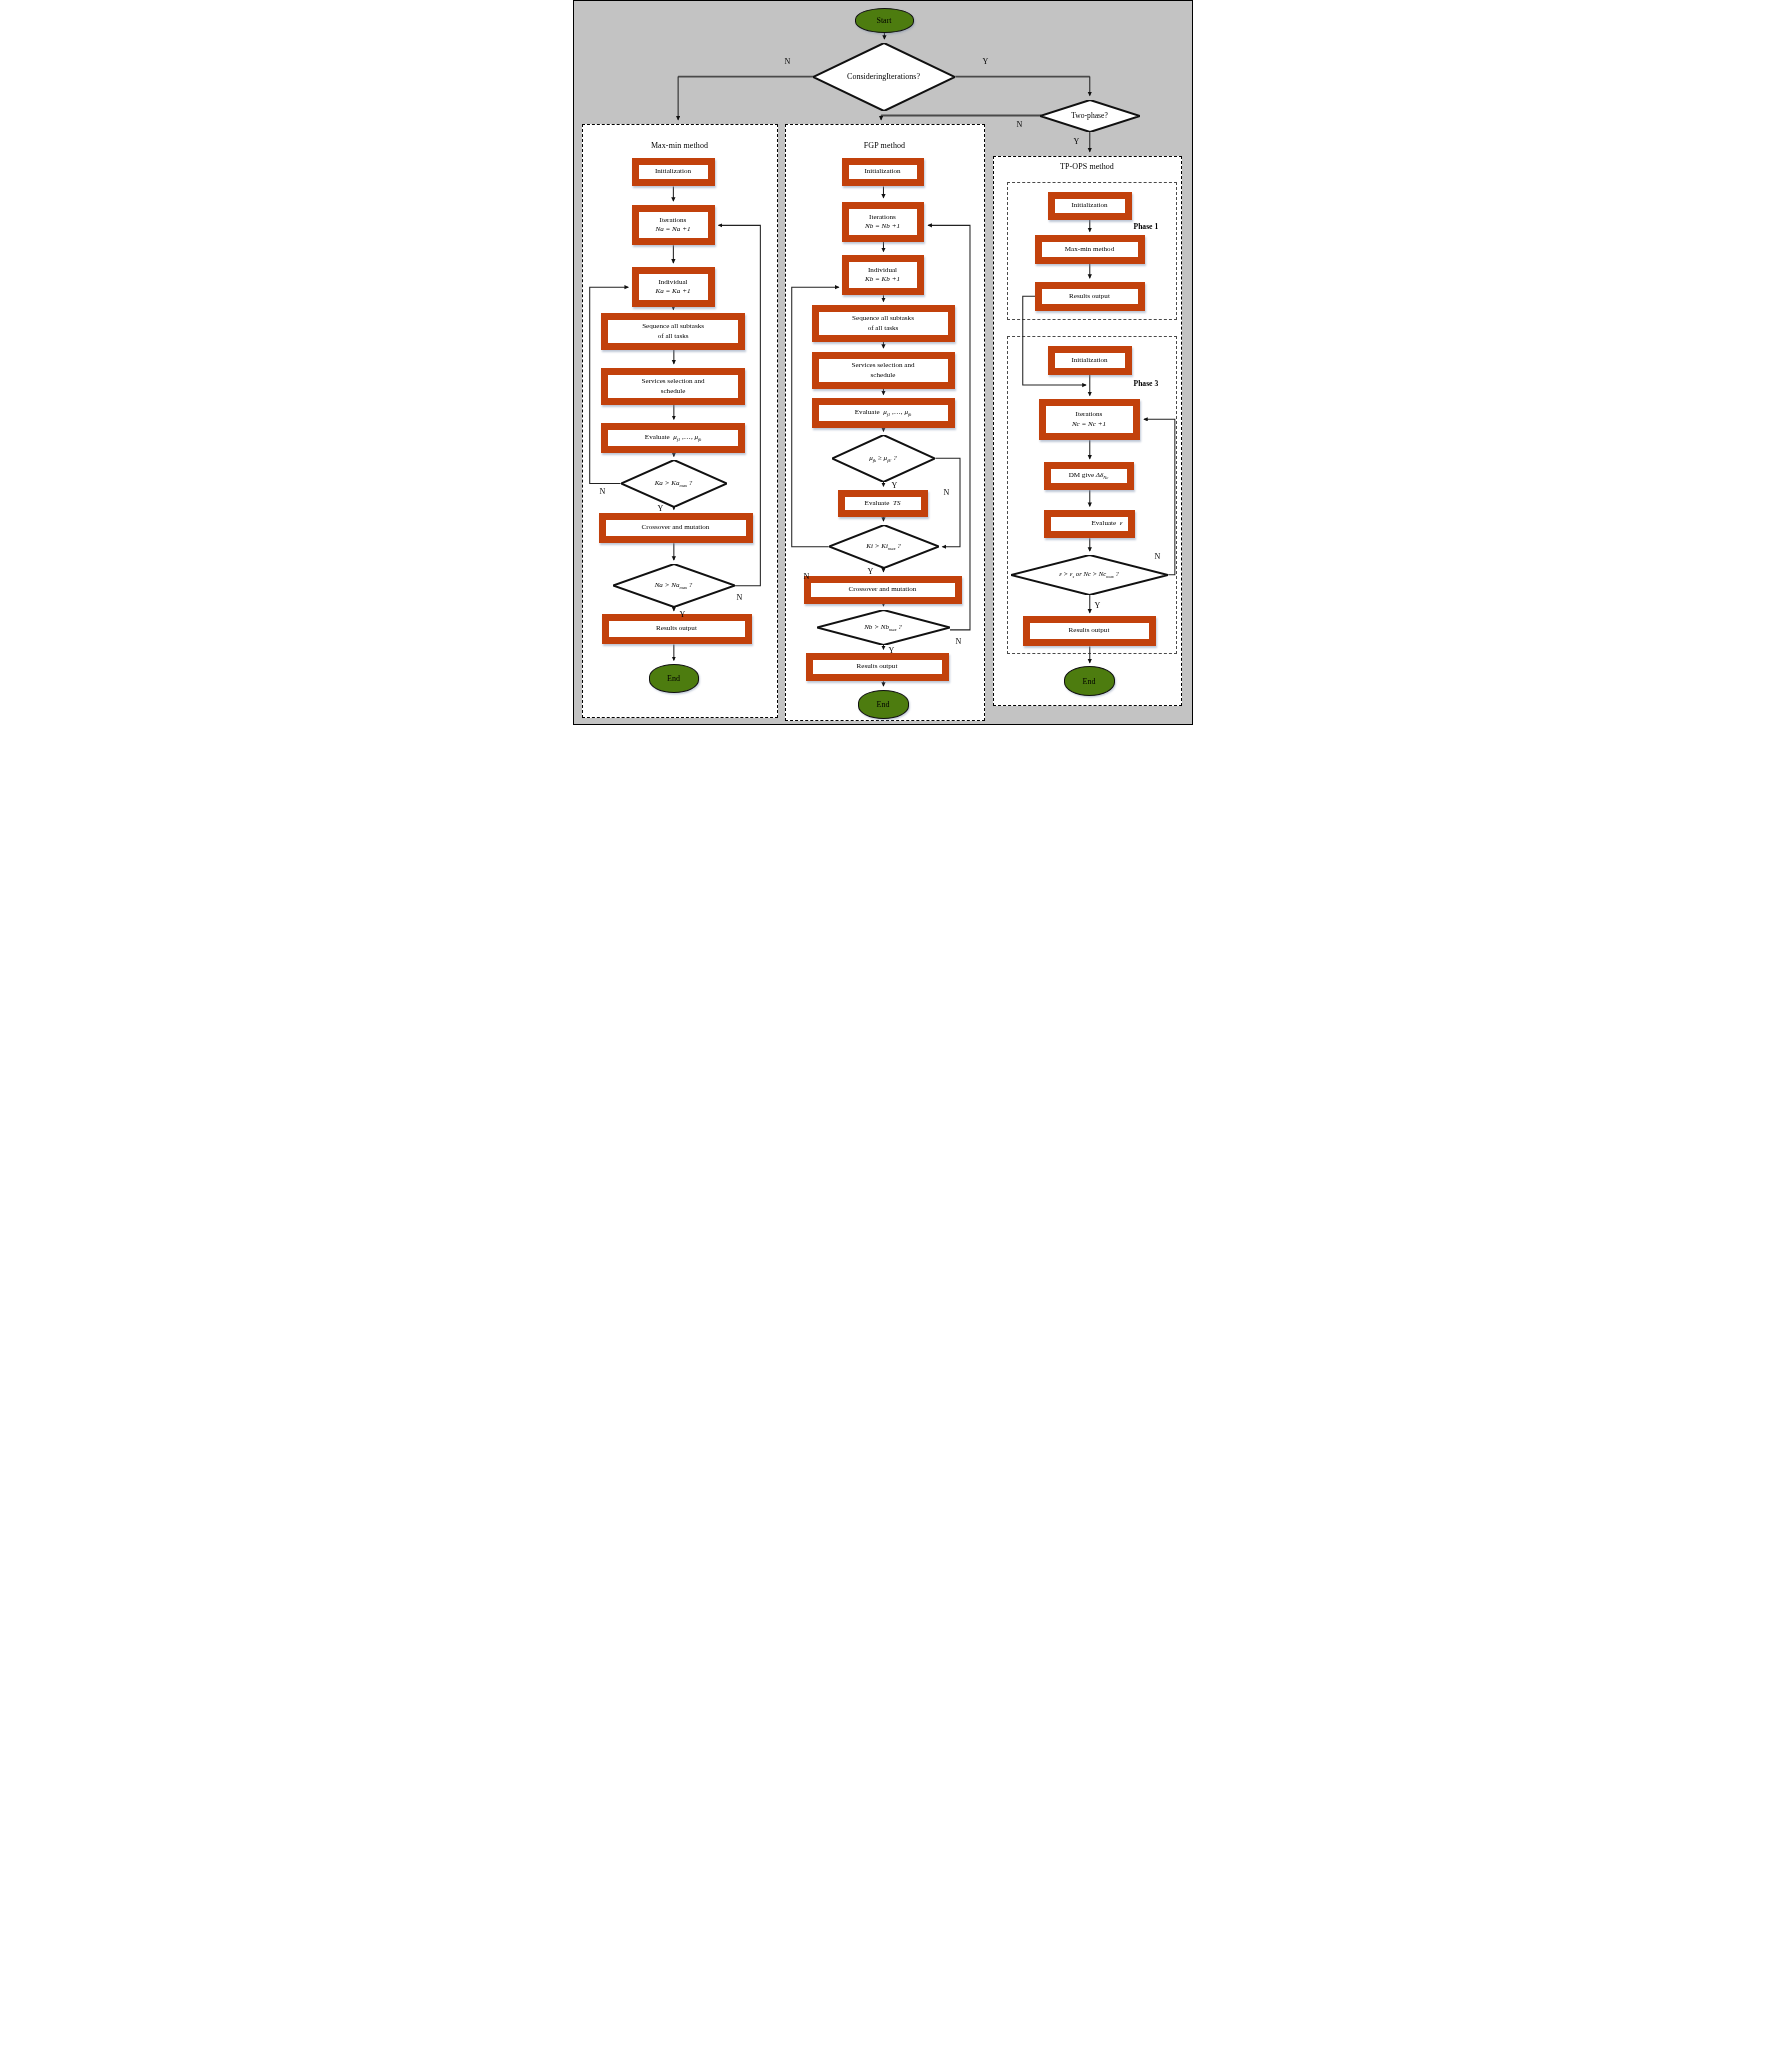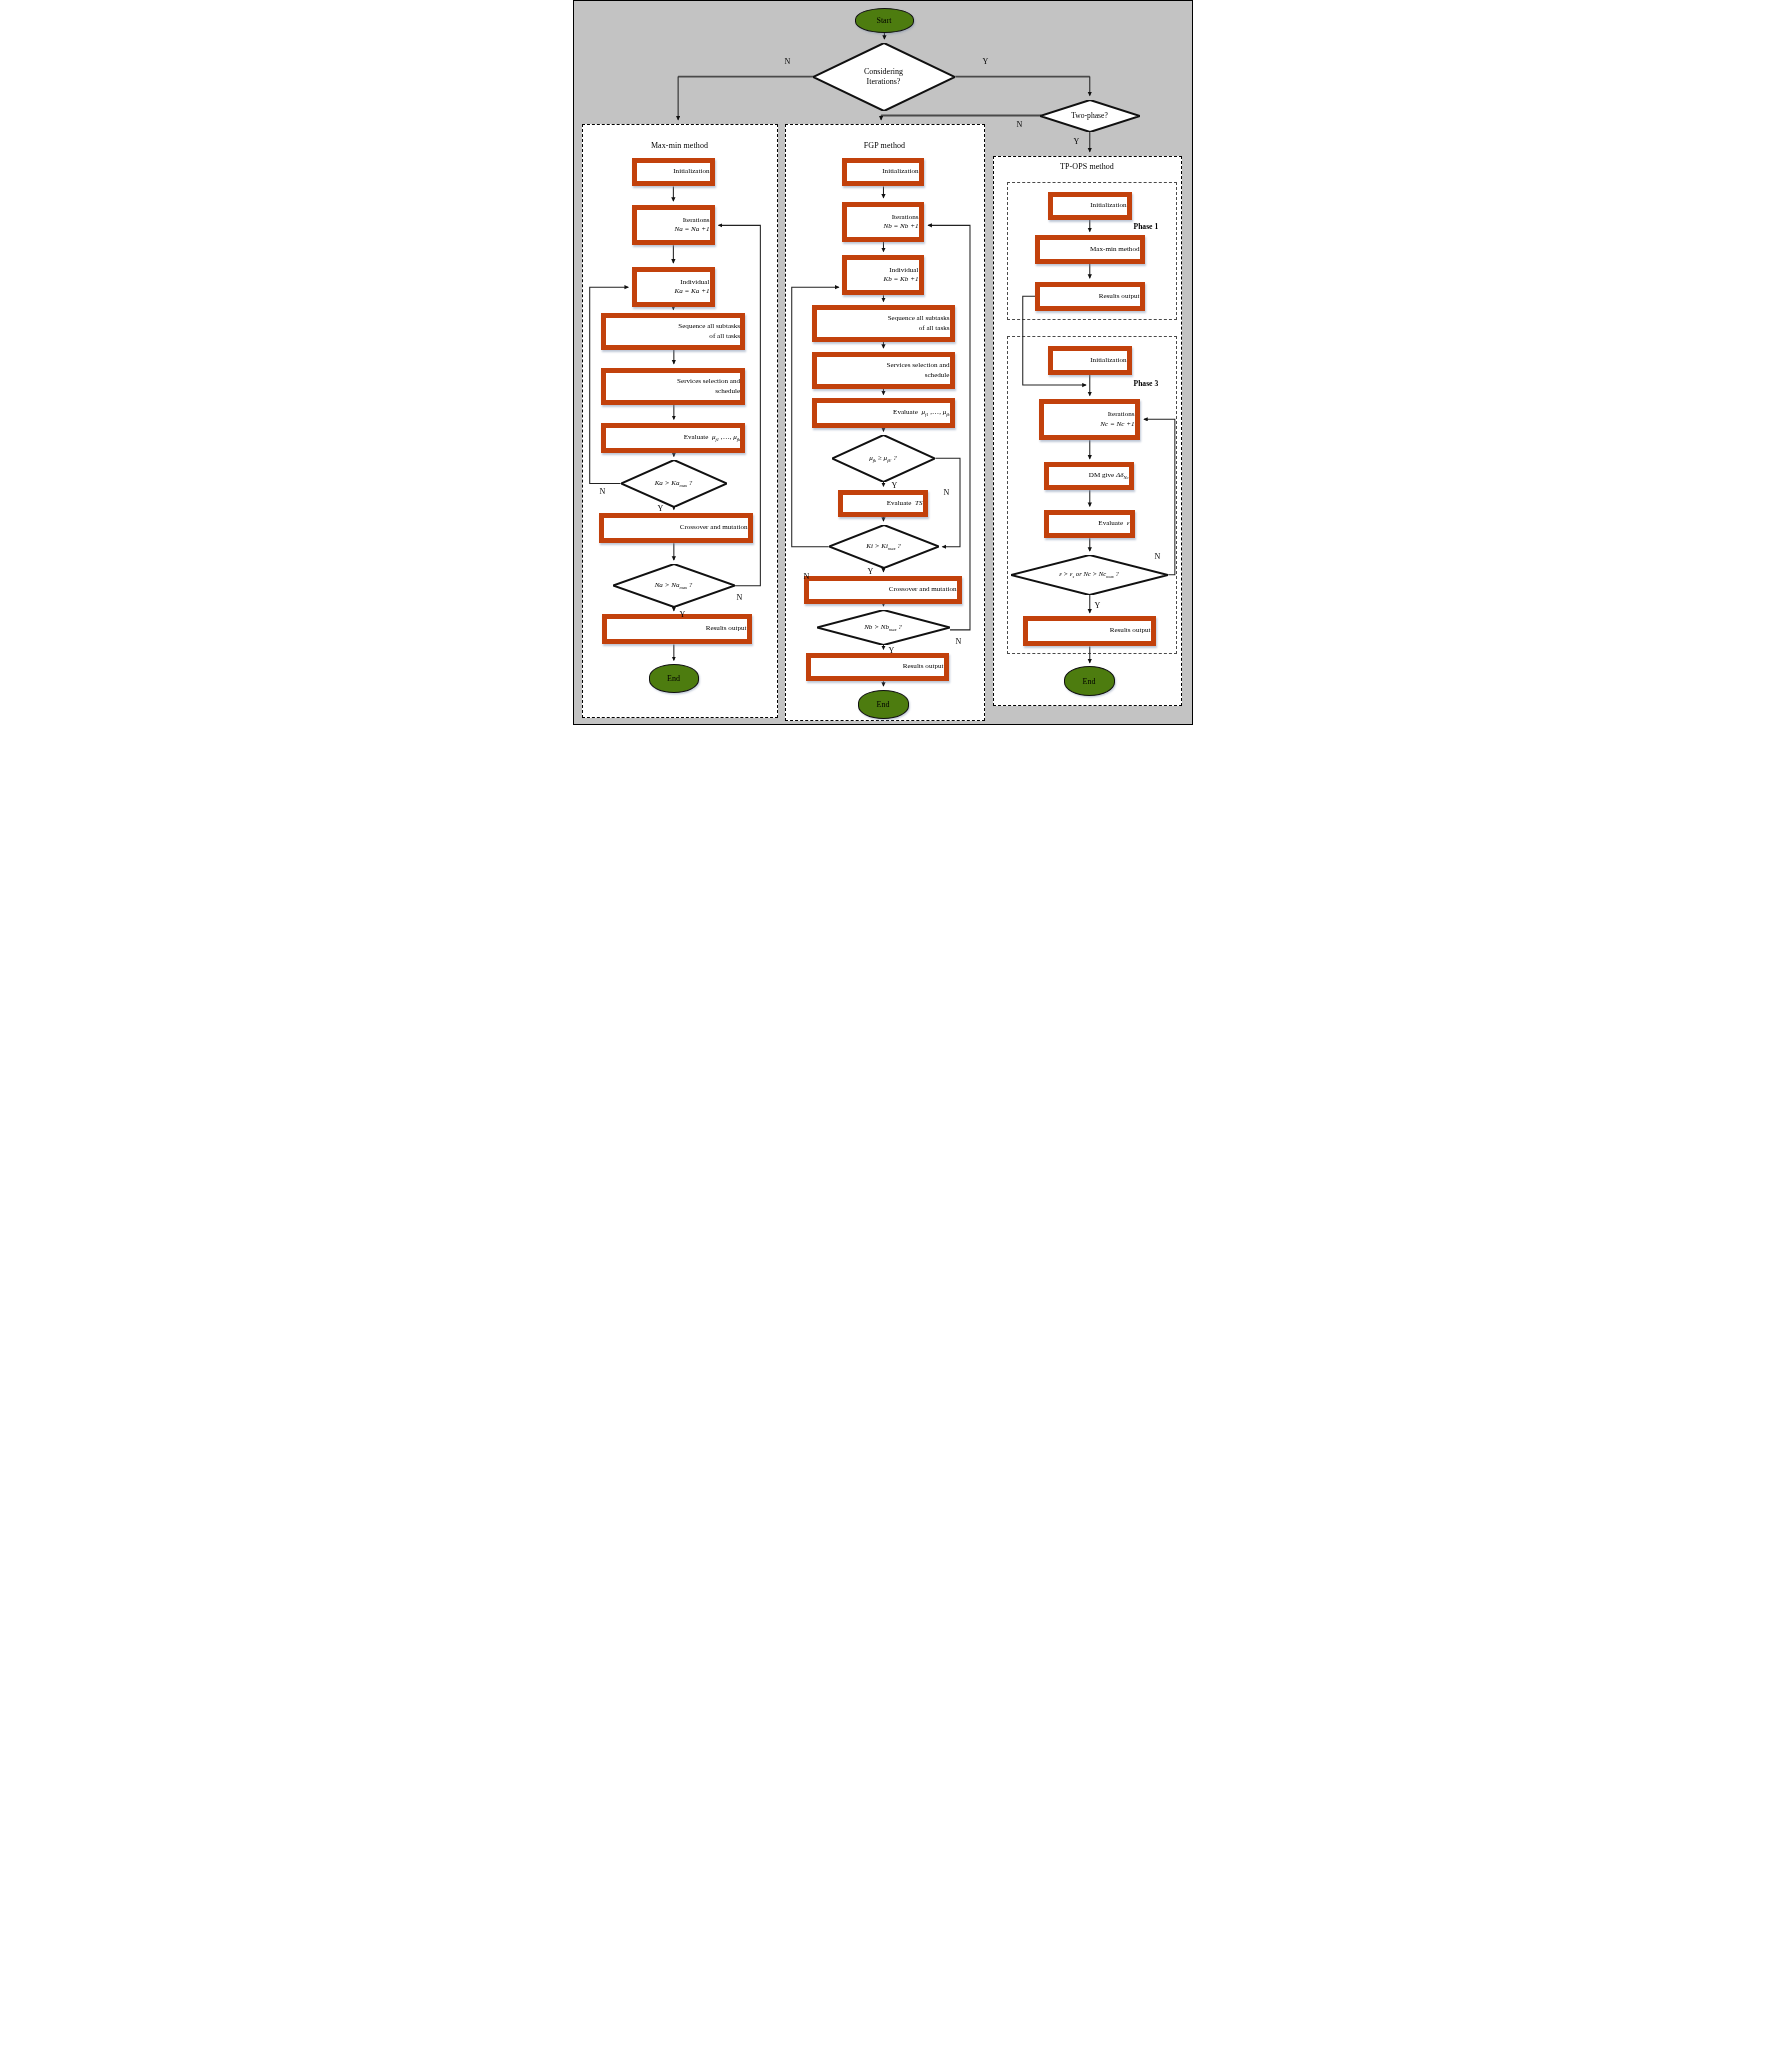--- a/index.html
+++ b/index.html
@@ -1,26 +1,26 @@
 <!DOCTYPE html>
 <html style="font-size:7.6px"><head>
 <meta charset="utf-8">
 <style>
   html,body{margin:0;padding:0;background:#ffffff;font-family:"Liberation Serif","DejaVu Serif",serif;}
   #canvas{position:relative;width:618px;height:723px;background:#c3c3c3;border:1.4px solid #000;margin:0 auto;overflow:hidden;}
-  .box{position:absolute;background:#fff;border:5px solid #c2410c;box-shadow:1.4px 1.9px 1.9px rgba(110,130,165,.45);
-       display:flex;flex-direction:column;align-items:flex-end;justify-content:center;text-align:center;
+  .box{position:absolute;background:#fff;border:7px solid #c2410c;box-shadow:1.4px 1.9px 1.9px rgba(110,130,165,.45);
+       display:flex;flex-direction:column;align-items:center;justify-content:center;text-align:center;
        font-size:7.1px;color:#000;line-height:1.3;box-sizing:border-box;}
   .oval{position:absolute;background:#4d7c0f;border:1px solid #111;border-radius:50% / 46%;
         display:flex;align-items:center;justify-content:center;font-size:8px;box-shadow:1px 1.4px 1.9px rgba(110,130,165,.4);box-sizing:border-box;}
   .dash-outer{position:absolute;background:#fff;border:1.4px dashed #000;box-sizing:border-box;}
   .dash-phase{position:absolute;background:transparent;border:1px dashed #4a4a4a;box-sizing:border-box;}
   .dia{position:absolute;}
   .dia svg{position:absolute;left:0;top:0;width:100%;height:100%;}
-  .dia .dtxt{position:absolute;left:0;top:0;width:100%;height:100%;display:flex;flex-direction:column;
+  .dia .dtxt{position:absolute;left:0;top:0;width:100%;height:100%;display:flex;
         align-items:center;justify-content:center;text-align:center;font-size:7.1px;font-style:italic;line-height:1.2;}
   .coltitle{position:absolute;text-align:center;font-size:8px;color:#000;letter-spacing:0.1px;}
   .lbl{position:absolute;font-size:8px;color:#000;}
   .eq{font-style:italic;}
   .it{font-style:italic;}
   .sb{font-size:4.5px;font-style:italic;vertical-align:-1.9px;}
   .phlbl{position:absolute;font-size:7.6px;color:#000;font-weight:bold;}
   #wires{position:absolute;left:0;top:0;width:618px;height:723px;pointer-events:none;}
 </style>
 </head>

